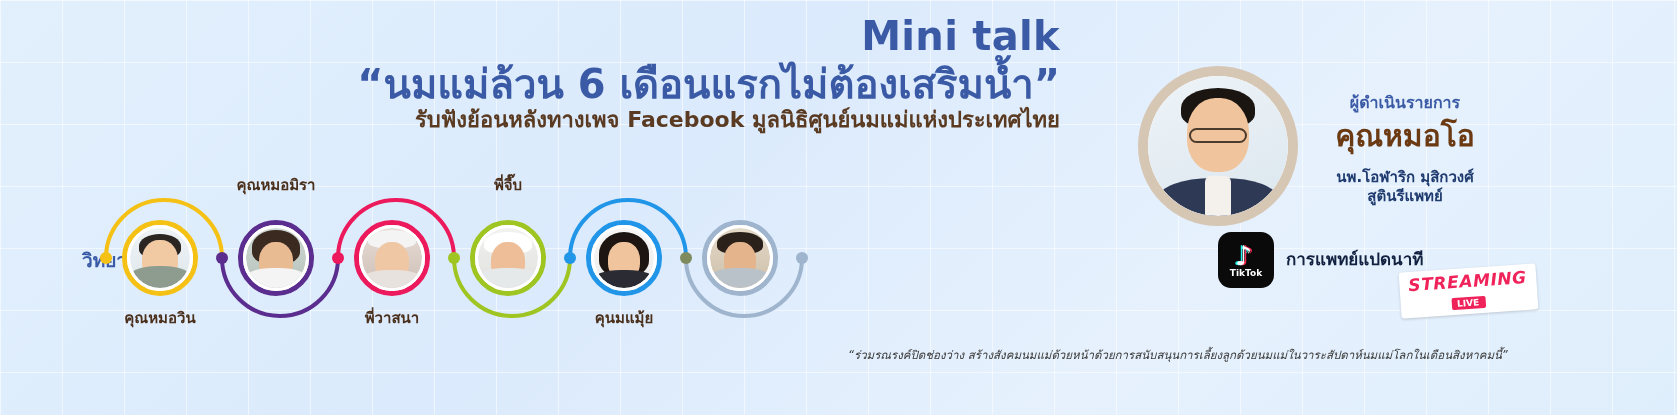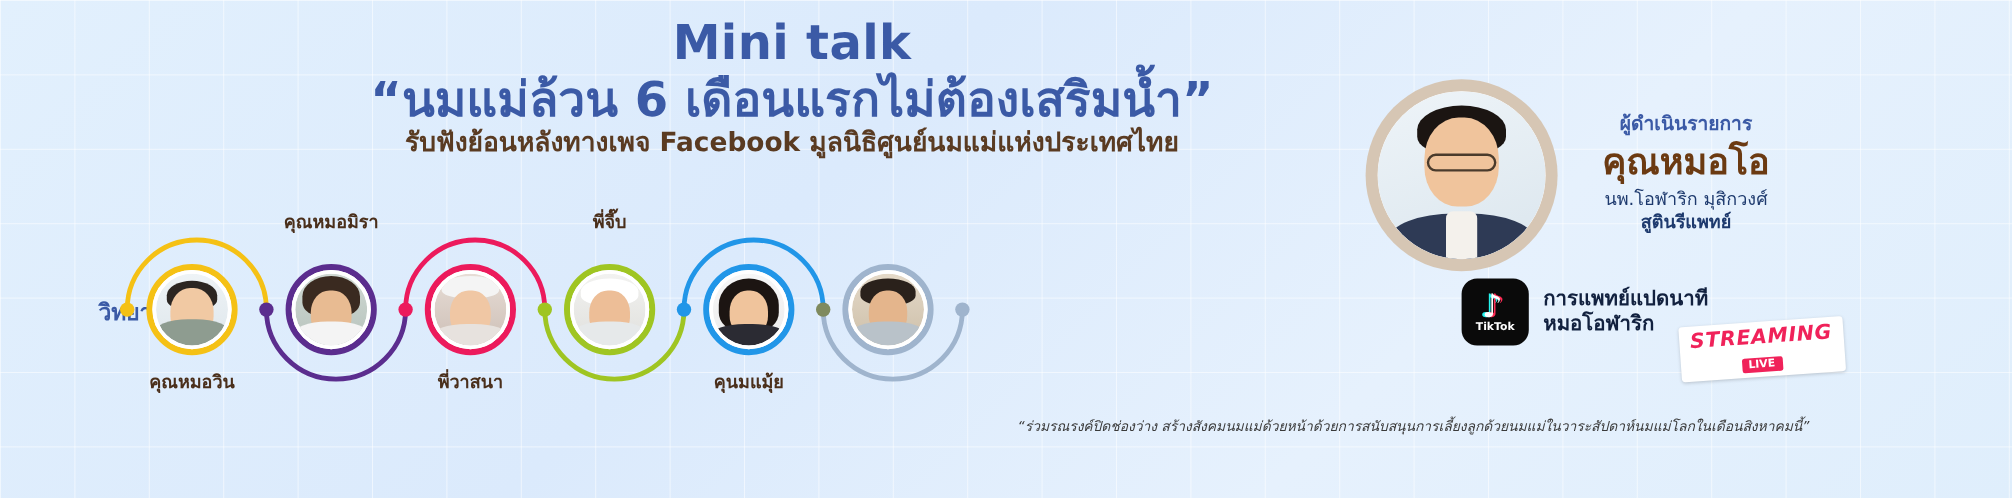--- a/index.html
+++ b/index.html
@@ -10,21 +10,21 @@
   }
   #banner{
     position:relative;width:1677px;height:415px;
     background:
       linear-gradient(to right, rgba(255,255,255,0.55) 1px, transparent 1px) 0 0/62px 62px,
       linear-gradient(to bottom, rgba(255,255,255,0.55) 1px, transparent 1px) 0 0/62px 62px,
       linear-gradient(135deg,#e2f0fd 0%,#dbeafc 40%,#e6f1fd 70%,#dfeefc 100%);
   }
   
   #headline{
-    position:absolute;left:260px;top:14px;width:800px;text-align:center;
+    position:absolute;left:260px;top:14px;width:800px;text-align:right;
   }
   .h-main{
     font-size:40px;font-weight:bold;color:#3b5aa6;letter-spacing:.3px;
     line-height:1.12;margin:0;
   }
   .h-quote{
     font-size:40px;font-weight:bold;color:#3b5aa6;line-height:1.15;margin:2px 0 0 0;
     white-space:nowrap;
   }
   .h-sub{
@@ -73,21 +73,21 @@
   }
   #host-photo .ring2{
     width:140px;height:140px;border-radius:50%;background:#fff;
     display:flex;align-items:center;justify-content:center;overflow:hidden;
   }
   #host-text{
     position:absolute;left:1290px;top:90px;width:230px;text-align:center;
   }
   .host-role{font-size:16px;font-weight:bold;color:#3b5aa6;}
   .host-name{font-size:30px;font-weight:bold;color:#6b3a12;margin-top:4px;line-height:1.1;}
-  .host-full{font-size:15px;font-weight:normal;color:#1e3a6e;margin-top:5px;line-height:1.25;}
+  .host-full{font-size:15px;font-weight:bold;color:#1e3a6e;margin-top:16px;line-height:1.25;}
   .host-spec{font-size:15px;font-weight:bold;color:#1e3a6e;line-height:1.25;}
   
   #tiktok-row{position:absolute;left:1218px;top:232px;display:flex;align-items:center;gap:12px;}
   #tiktok-logo{
     width:56px;height:56px;border-radius:13px;background:#0a0a0a;position:relative;
     display:flex;align-items:center;justify-content:center;flex-direction:column;
   }
   #tiktok-logo .note{position:relative;width:30px;height:30px;margin-top:-3px;}
   #tiktok-logo .n-cyan{position:absolute;left:2px;top:2px;color:#25f4ee;font-size:27px;line-height:27px;font-weight:bold;}
   #tiktok-logo .n-red{position:absolute;left:6px;top:2px;color:#fe2c55;font-size:27px;line-height:27px;font-weight:bold;}
@@ -244,21 +244,20 @@
     <div id="tiktok-logo">
       <div class="note">
         <span class="n-cyan">♪</span>
         <span class="n-red">♪</span>
         <span class="n-white">♪</span>
       </div>
       <div class="tt-label">TikTok</div>
     </div>
     <div id="tiktok-text">
       <div>การแพทย์แปดนาที</div>
-      <div>หมอโอฬาริก</div>
     </div>
   </div>
 
   <div id="streaming-badge">
     <div class="st-word">STREAMING</div>
     <div class="st-live">LIVE</div>
   </div>
 
   <div id="footer-note">“ร่วมรณรงค์ปิดช่องว่าง สร้างสังคมนมแม่ด้วยหน้าด้วยการสนับสนุนการเลี้ยงลูกด้วยนมแม่ในวาระสัปดาห์นมแม่โลกในเดือนสิงหาคมนี้”</div>
 

